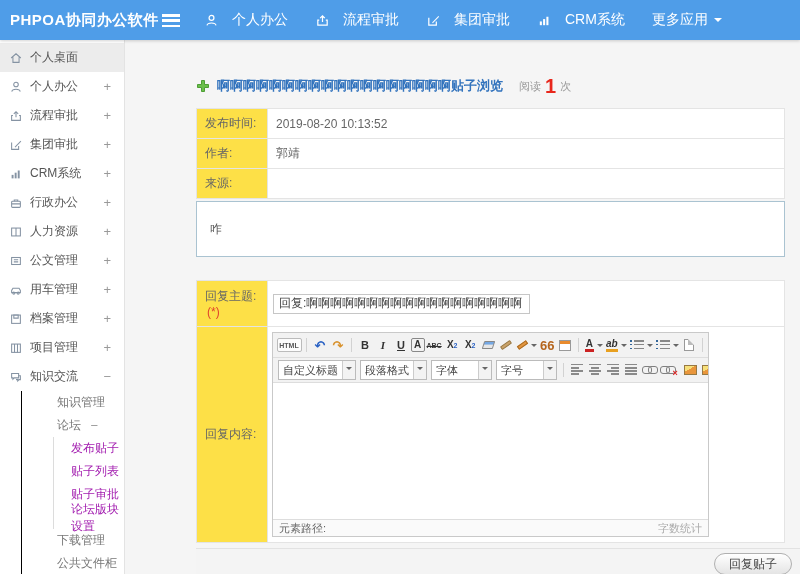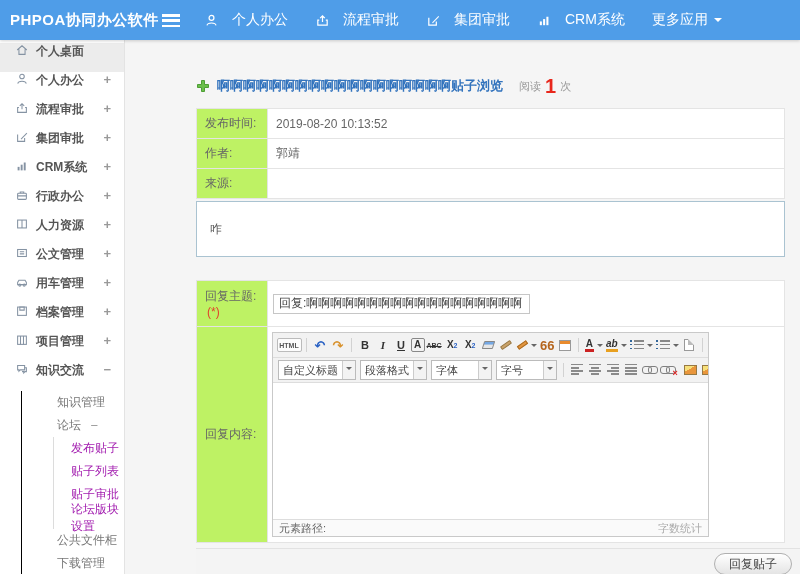--- a/index.html
+++ b/index.html
@@ -15,42 +15,42 @@
   .topnav{display:flex;align-items:center;gap:27px;font-size:14px;}
   .nav-item{display:flex;align-items:center;gap:6px;cursor:pointer;white-space:nowrap;}
   .caret-w{width:0;height:0;border:4px solid transparent;border-top-color:#fff;margin-top:4px;}
 
   
   .wrap{display:flex;height:534px;}
   .sidebar{width:125px;background:#fff;border-right:1px solid #e3e3e3;padding-top:3px;flex:none;}
   .content{flex:1;background:#f5f5f5;padding:0 15px 0 71px;overflow:hidden;}
 
   
-  .s-item{height:29px;display:flex;align-items:flex-start;font-size:12px;color:#555;cursor:pointer;padding-left:15px;font-weight:bold;}
+  .s-item{height:29px;display:flex;align-items:center;font-size:12px;color:#555;cursor:pointer;padding-left:9px;}
   .s-item.active{background:#ececec;}
   .s-ico{margin-right:7px;display:flex;flex:none;}
   .expand{margin-left:auto;margin-right:13px;color:#999;font-size:13px;}
   .sub2{margin-left:21px;border-left:1px solid #000000;}
   .s2{height:23px;display:flex;align-items:center;padding-left:35px;font-size:12px;color:#777;cursor:pointer;}
   .s2 .expand{margin-right:26px;}
   .sub3{margin-left:31px;border-left:1px solid #dcdcdc;}
   .s3{height:23px;display:flex;align-items:center;padding-left:17px;font-size:12px;color:#a21caf;cursor:pointer;}
 
   
   .title-row{display:flex;align-items:center;padding-top:36px;margin-bottom:12px;height:56px;}
   .page-title{font-size:13px;font-weight:bold;color:#3273bd;margin-left:7px;white-space:nowrap;}
   .read-label{margin-left:16px;font-size:11px;color:#999;font-family:Liberation Serif, serif;}
   .read-count{font-size:20px;font-weight:bold;color:#e8271c;margin:0 4px;line-height:18px;}
   .read-unit{font-size:11px;color:#999;}
 
   
   table{border-collapse:collapse;width:100%;background:#fff;table-layout:fixed;}
   td{border:1px solid #e4e4e4;font-size:12px;color:#666;}
   .info-table td{height:30px;padding:0 8px;}
-  .lbl{background:#bef264;}
+  .lbl{background:#fde047;}
   col.c1{width:71px;}
   .content-box{border:1px solid #aac3d1;background:#fff;height:56px;margin-top:2px;
     padding:0 13px;font-size:12px;color:#555;display:flex;align-items:center;}
 
   
   .reply-table{margin-top:23px;border-left:1px solid #a9c9d2;}
   .reply-table .row1 td{height:34px;}
   .reply-table .lblc{padding:7px 8px;vertical-align:middle;}
   .req{color:#e0442c;margin-left:2px;}
   .subject-input{width:257px;height:20px;border:1px solid #c6c6c6;font-size:12px;
@@ -316,24 +316,24 @@
           <span>贴子列表</span>
         </div>
         <div class="s3">
           <span>贴子审批</span>
         </div>
         <div class="s3">
           <span>论坛版块设置</span>
         </div>
       </div>
       <div class="s2">
-        <span>公共文件柜</span>
+        <span>下载管理</span>
       </div>
       <div class="s2">
-        <span>下载管理</span>
+        <span>公共文件柜</span>
       </div>
     </div>
   </aside>
 
   <main class="content">
     <div class="title-row">
       <span style="display:flex;">
         <svg class="ico" width="14" height="14" viewBox="0 0 14 14">
             <path d="M5.5 1.5 H8.5 V5.5 H12.5 V8.5 H8.5 V12.5 H5.5 V8.5 H1.5 V5.5 H5.5 Z" fill="#6abf4b" stroke="#4e9e35" stroke-width="1"></path>
           </svg>

